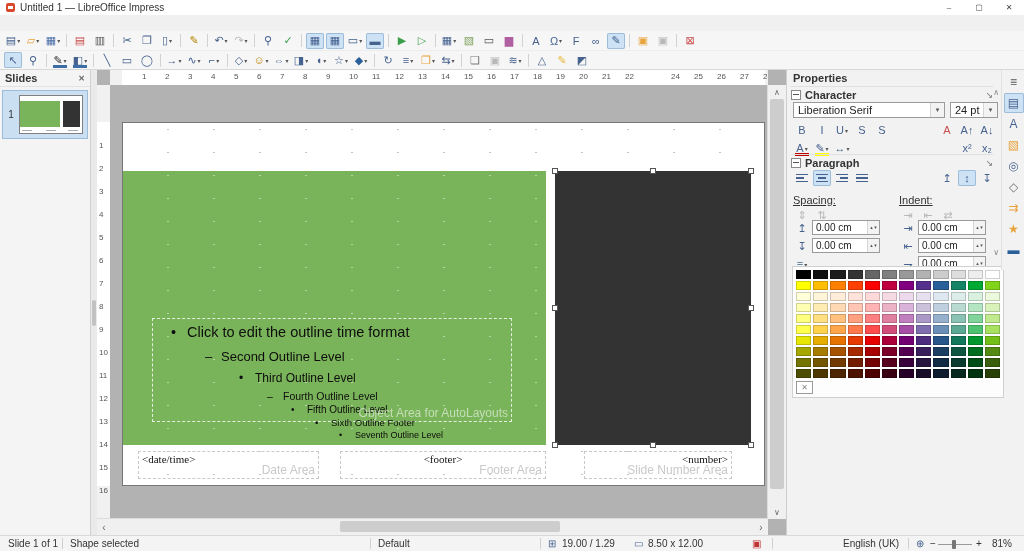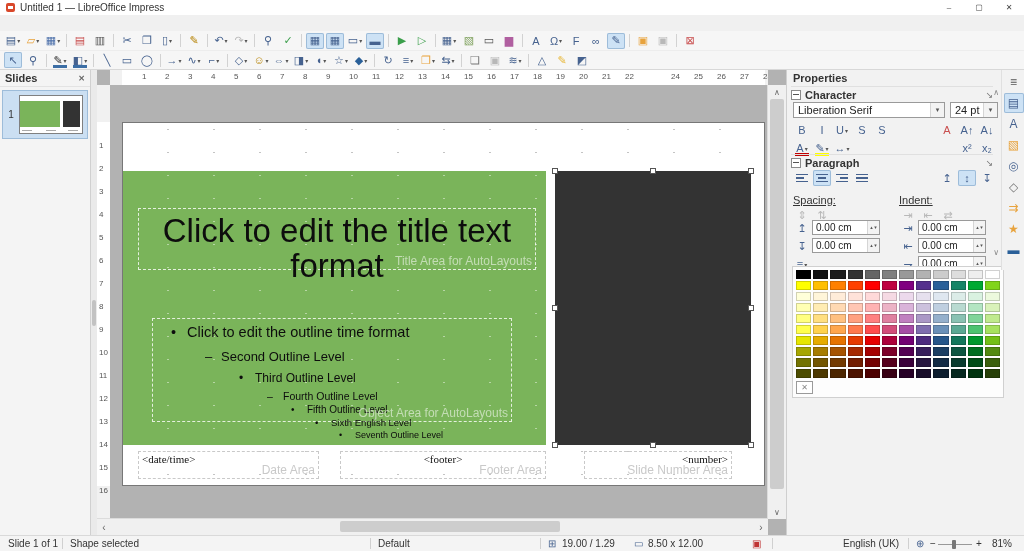--- a/index.html
+++ b/index.html
@@ -475,24 +475,20 @@
               <div class="handle" style="left: 429px; top: 45px;"></div>
               <div class="handle" style="left: 527px; top: 45px;"></div>
               <div class="handle" style="left: 625px; top: 45px;"></div>
               <div class="handle" style="left: 429px; top: 182px;"></div>
               <div class="handle" style="left: 625px; top: 182px;"></div>
               <div class="handle" style="left: 429px; top: 319px;"></div>
               <div class="handle" style="left: 527px; top: 319px;"></div>
               <div class="handle" style="left: 625px; top: 319px;"></div>
             </div>
 
-          <div class="ph on-green title-ph">
-            <div class="title-text">Click to edit the title text format</div>
-            <div class="ph-label">Title Area for AutoLayouts</div>
-          </div>
 
           <div class="ph on-green outline-ph" id="outline-ph">
             <div class="ol-line" style="font-size: 14.5px; padding-left: 18px; margin-top: 2px;">
                 <span class="b">•</span>
                 <span>Click to edit the outline time format</span>
               </div>
               <div class="ol-line" style="font-size: 13px; padding-left: 52px; margin-top: 9px;">
                 <span class="b">–</span>
                 <span>Second Outline Level</span>
               </div>
@@ -503,21 +499,21 @@
               <div class="ol-line" style="font-size: 10.5px; padding-left: 114px; margin-top: 5px;">
                 <span class="b">–</span>
                 <span>Fourth Outline Level</span>
               </div>
               <div class="ol-line" style="font-size: 10px; padding-left: 138px; margin-top: 2px;">
                 <span class="b">•</span>
                 <span>Fifth Outline Level</span>
               </div>
               <div class="ol-line" style="font-size: 9.5px; padding-left: 162px; margin-top: 2px;">
                 <span class="b">•</span>
-                <span>Sixth English Level</span>
+                <span>Sixth Outline Footer</span>
               </div>
               <div class="ol-line" style="font-size: 9px; padding-left: 186px; margin-top: 2px;">
                 <span class="b">•</span>
                 <span>Seventh Outline Level</span>
               </div>
               <div class="ph-label">Object Area for AutoLayouts</div>
           </div>
 
           <div class="ph on-white date-ph">
             <span class="ph-value" style="left:3px">&lt;date/time&gt;</span>

